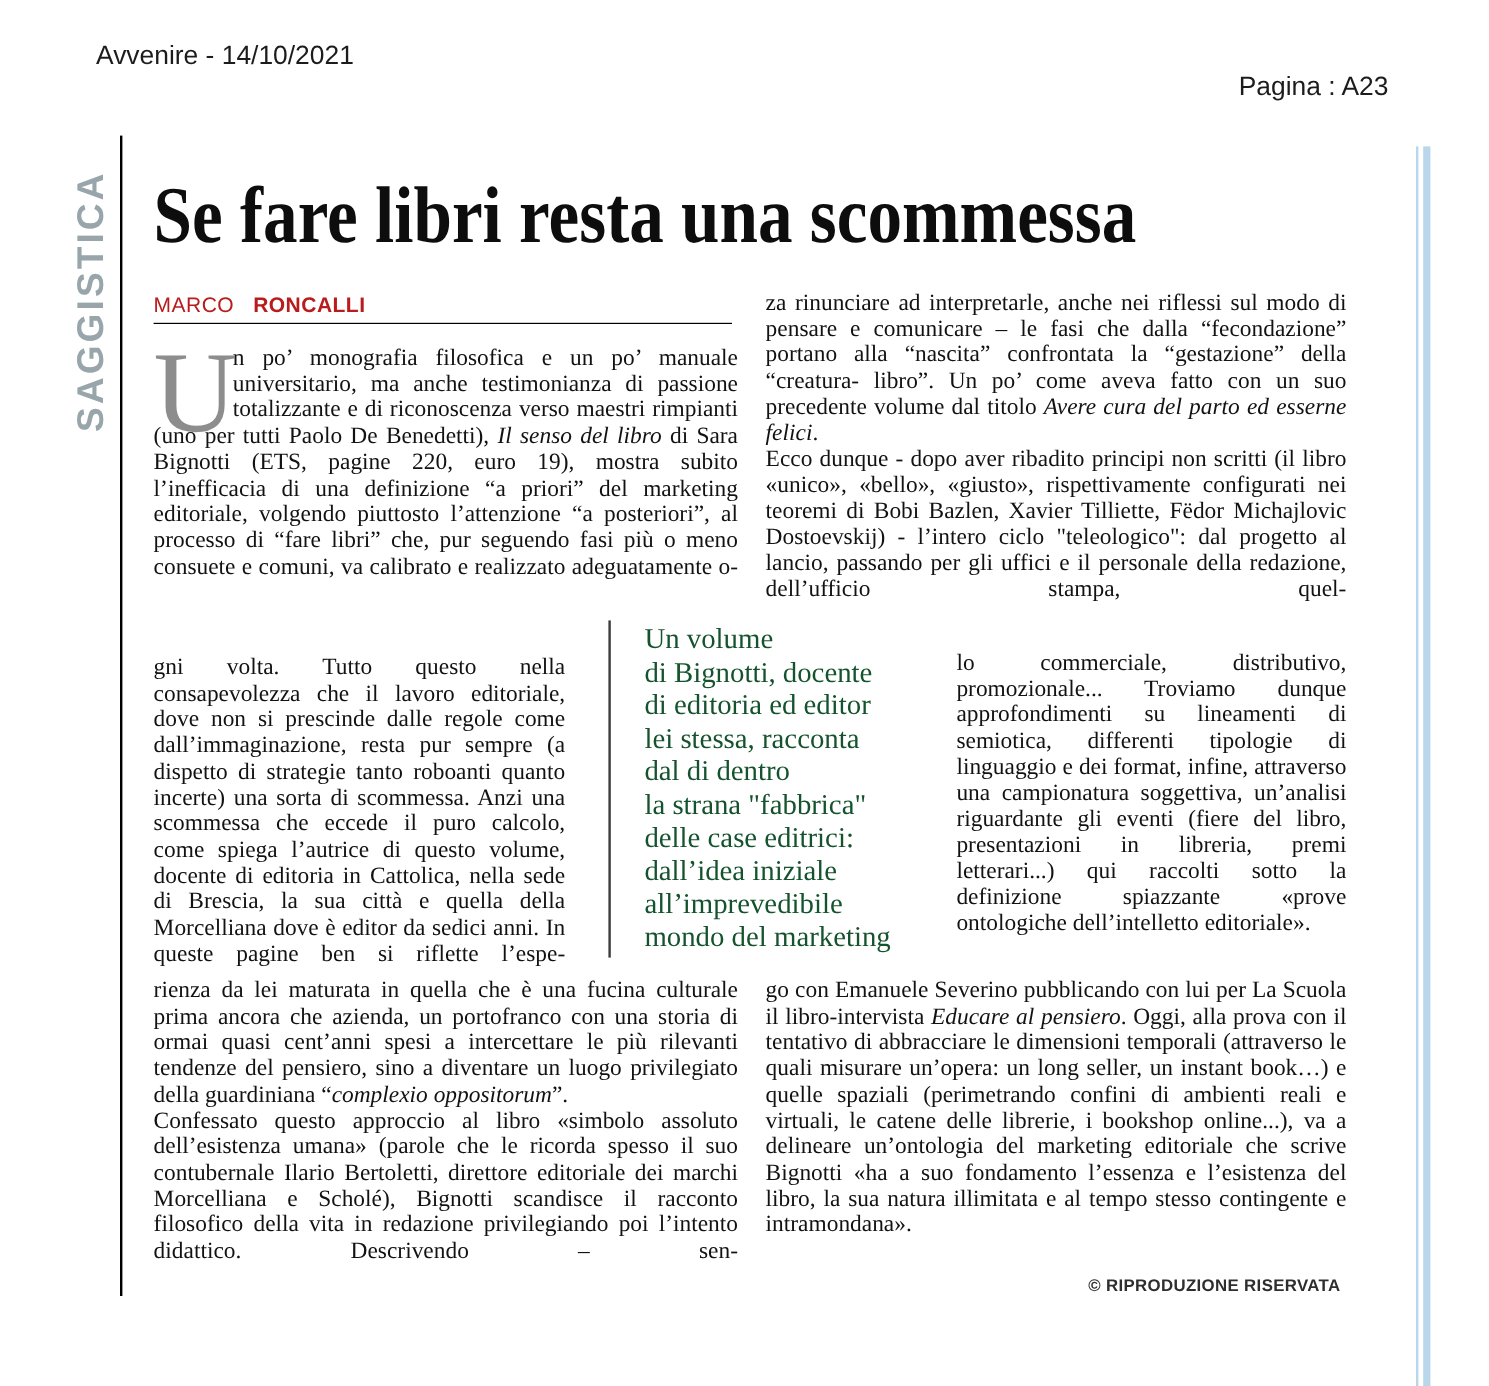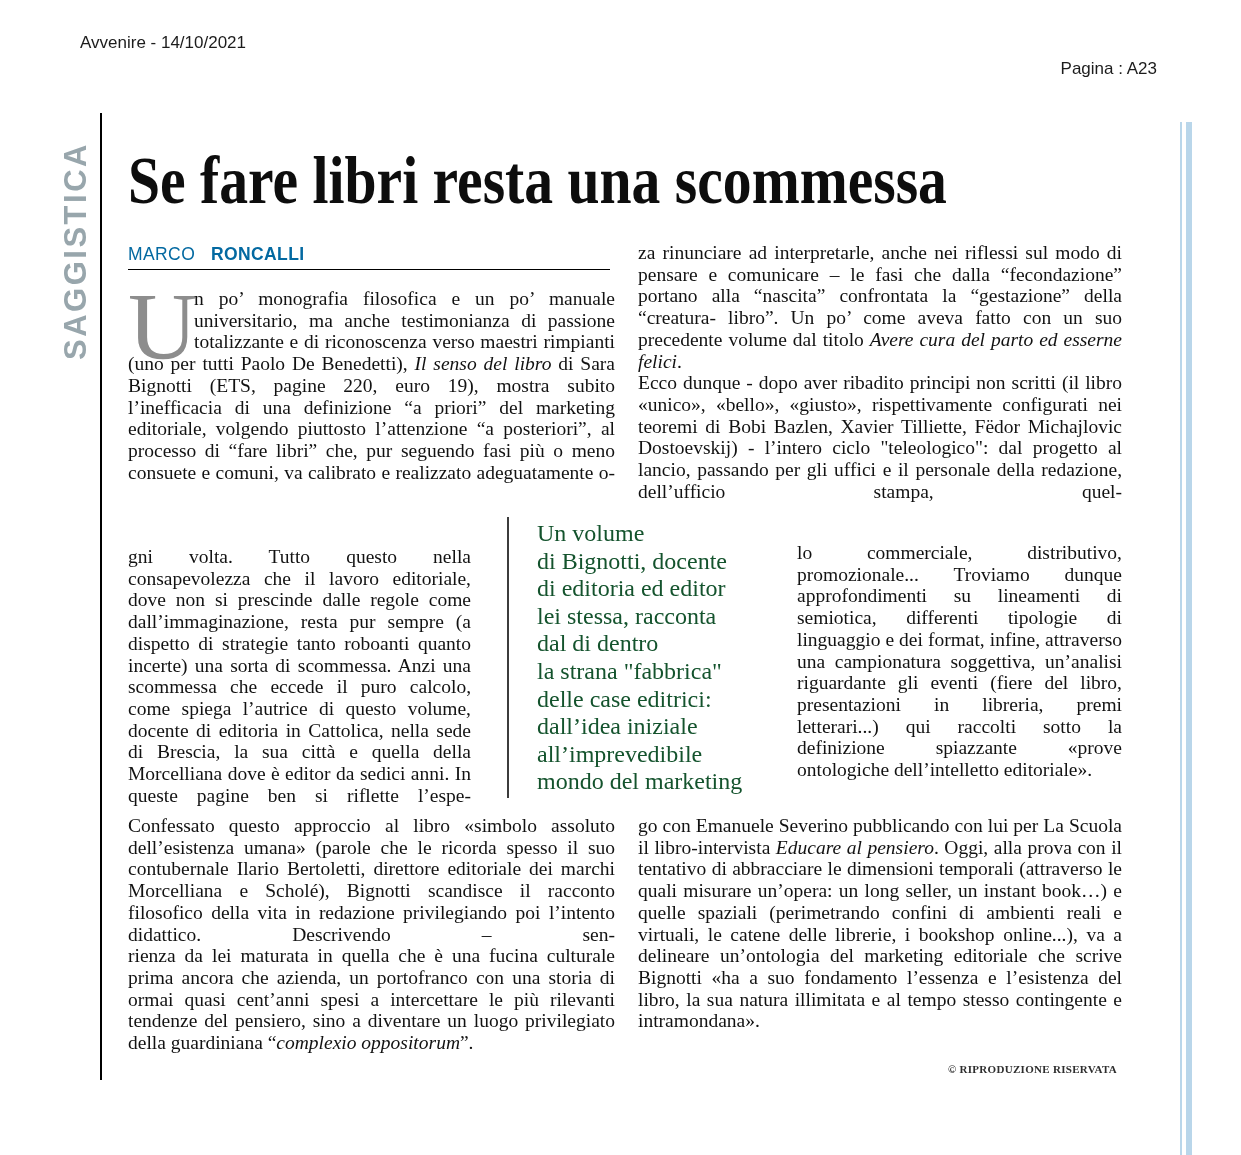--- a/index.html
+++ b/index.html
@@ -1,38 +1,38 @@
 <!DOCTYPE html>
 <html style="--edge-blue: #b9d6ea; --section-gray: #98a6ac; --dropcap-gray: #8d8d8d;"><head>
 <meta charset="utf-8">
 <style>
   html,body{margin:0;padding:0;background:#ffffff;}
   body{width:1241px;height:1155px;position:relative;overflow:hidden;
        font-family:"Liberation Serif","DejaVu Serif",serif;color:#141414;}
   .abs{position:absolute;}
 
   
-  .hdr{font-family:"Liberation Sans","DejaVu Sans",sans-serif;font-size:17px;color:#1c1c1c;}
+  .hdr{font-family:"Liberation Sans","DejaVu Sans",sans-serif;font-size:22px;color:#1c1c1c;}
   #hdr-left{left:80px;top:33px;}
   #hdr-right{right:84px;top:33px;margin-top:26px;}
 
   
   #section-rule{left:100px;top:113px;width:2px;height:967px;background:#000;}
   #section-label{left:58px;top:360px;transform-origin:0 0;transform:rotate(-90deg);
       font-family:"Liberation Sans","DejaVu Sans",sans-serif;font-weight:bold;
       font-size:31px;letter-spacing:2.5px;color:var(--section-gray,#98a6ac);white-space:nowrap;}
 
   
   #headline{left:128px;top:144px;font-weight:bold;font-size:67px;line-height:1.1;
       white-space:nowrap;transform-origin:0 0;transform:scaleX(0.86);color:#0d0d0d;}
 
   
   #byline{left:128px;top:244px;width:482px;border-bottom:1.5px solid #000;padding-bottom:5px;
       font-family:"Liberation Sans","DejaVu Sans",sans-serif;font-size:17.5px;line-height:20px;
-      letter-spacing:.4px;color:#0369a1;}
+      letter-spacing:.4px;color:#b91c1c;}
   #byline .ln{font-weight:bold;}
 
   
   .seg{font-size:19.5px;line-height:21.7px;color:#121212;}
   .para{margin:0;text-align:justify;}
   .para.flush{text-align-last:justify;}
   .it{font-style:italic;}
   #seg-l1{left:128px;top:288px;width:487px;}
   #seg-l2{left:128px;top:510px;width:343px;margin-top:36px;}
   #seg-l3{left:128px;top:815px;width:487px;height:263px;overflow:hidden;}
@@ -42,22 +42,22 @@
 
   .dropcap{float:left;width:66px;height:65px;font-size:96px;line-height:78px;
       color:var(--dropcap-gray,#8d8d8d);font-family:"Liberation Serif",serif;}
 
   
   #pull-quote{left:537px;top:520px;width:250px;font-size:24px;line-height:27.6px;
       white-space:pre-line;color:#14532d;}
   #pull-quote-rule{left:507px;top:517px;width:1.5px;height:281px;background:#3c3c3c;}
 
   
-  #copyright{right:124px;top:1063px;font-family:Liberation Serif, serif;
-      font-size:11px;font-weight:bold;letter-spacing:.3px;color:#2e2e2e;}
+  #copyright{right:124px;top:1063px;font-family:Liberation Sans, sans-serif;
+      font-size:14px;font-weight:bold;letter-spacing:.3px;color:#2e2e2e;}
 
   
   #edge-rule-thin{left:1180px;top:122px;width:2px;height:1033px;background:var(--edge-blue,#b9d6ea);}
   #edge-rule-thick{left:1186px;top:122px;width:6px;height:1033px;background:var(--edge-blue,#b9d6ea);}
 </style>
 </head>
 <body>
 
 <div>
 
@@ -83,22 +83,22 @@
   </div>
 
   <div class="abs seg" id="seg-l2">
     <div>
         <p class="para flush"><span>gni volta. Tutto questo nella consapevolezza che il lavoro editoriale, dove non si prescinde dalle regole come dall’immaginazione, resta pur sempre (a dispetto di strategie tanto roboanti quanto incerte) una sorta di scommessa. Anzi una scommessa che eccede il puro calcolo, come spiega l’autrice di questo volume, docente di editoria in Cattolica, nella sede di Brescia, la sua città e quella della Morcelliana dove è editor da sedici anni. In queste pagine ben si riflette l’espe-</span></p>
       </div>
   </div>
 
   <div class="abs seg" id="seg-l3">
     <div>
+        <p class="para"><span>rienza da lei maturata in quella che è una fucina culturale prima ancora che azienda, un portofranco con una storia di ormai quasi cent’anni spesi a intercettare le più rilevanti tendenze del pensiero, sino a diventare un luogo privilegiato della guardiniana “</span><span class="it">complexio oppositorum</span><span>”.</span></p>
         <p class="para flush"><span>Confessato questo approccio al libro «simbolo assoluto dell’esistenza umana» (parole che le ricorda spesso il suo contubernale Ilario Bertoletti, direttore editoriale dei marchi Morcelliana e Scholé), Bignotti scandisce il racconto filosofico della vita in redazione privilegiando poi l’intento didattico. Descrivendo – sen-</span></p>
-        <p class="para"><span>rienza da lei maturata in quella che è una fucina culturale prima ancora che azienda, un portofranco con una storia di ormai quasi cent’anni spesi a intercettare le più rilevanti tendenze del pensiero, sino a diventare un luogo privilegiato della guardiniana “</span><span class="it">complexio oppositorum</span><span>”.</span></p>
       </div>
   </div>
 
   <div class="abs seg" id="seg-r1">
     <div>
         <p class="para"><span>za rinunciare ad interpretarle, anche nei riflessi sul modo di pensare e comunicare – le fasi che dalla “fecondazione” portano alla “nascita” confrontata la “gestazione” della “creatura- libro”. Un po’ come aveva fatto con un suo precedente volume dal titolo </span><span class="it">Avere cura del parto ed esserne felici</span><span>.</span></p>
         <p class="para flush"><span>Ecco dunque - dopo aver ribadito principi non scritti (il libro «unico», «bello», «giusto», rispettivamente configurati nei teoremi di Bobi Bazlen, Xavier Tilliette, Fëdor Michajlovic Dostoevskij) - l’intero ciclo "teleologico": dal progetto al lancio, passando per gli uffici e il personale della redazione, dell’ufficio stampa, quel-</span></p>
       </div>
   </div>
 

